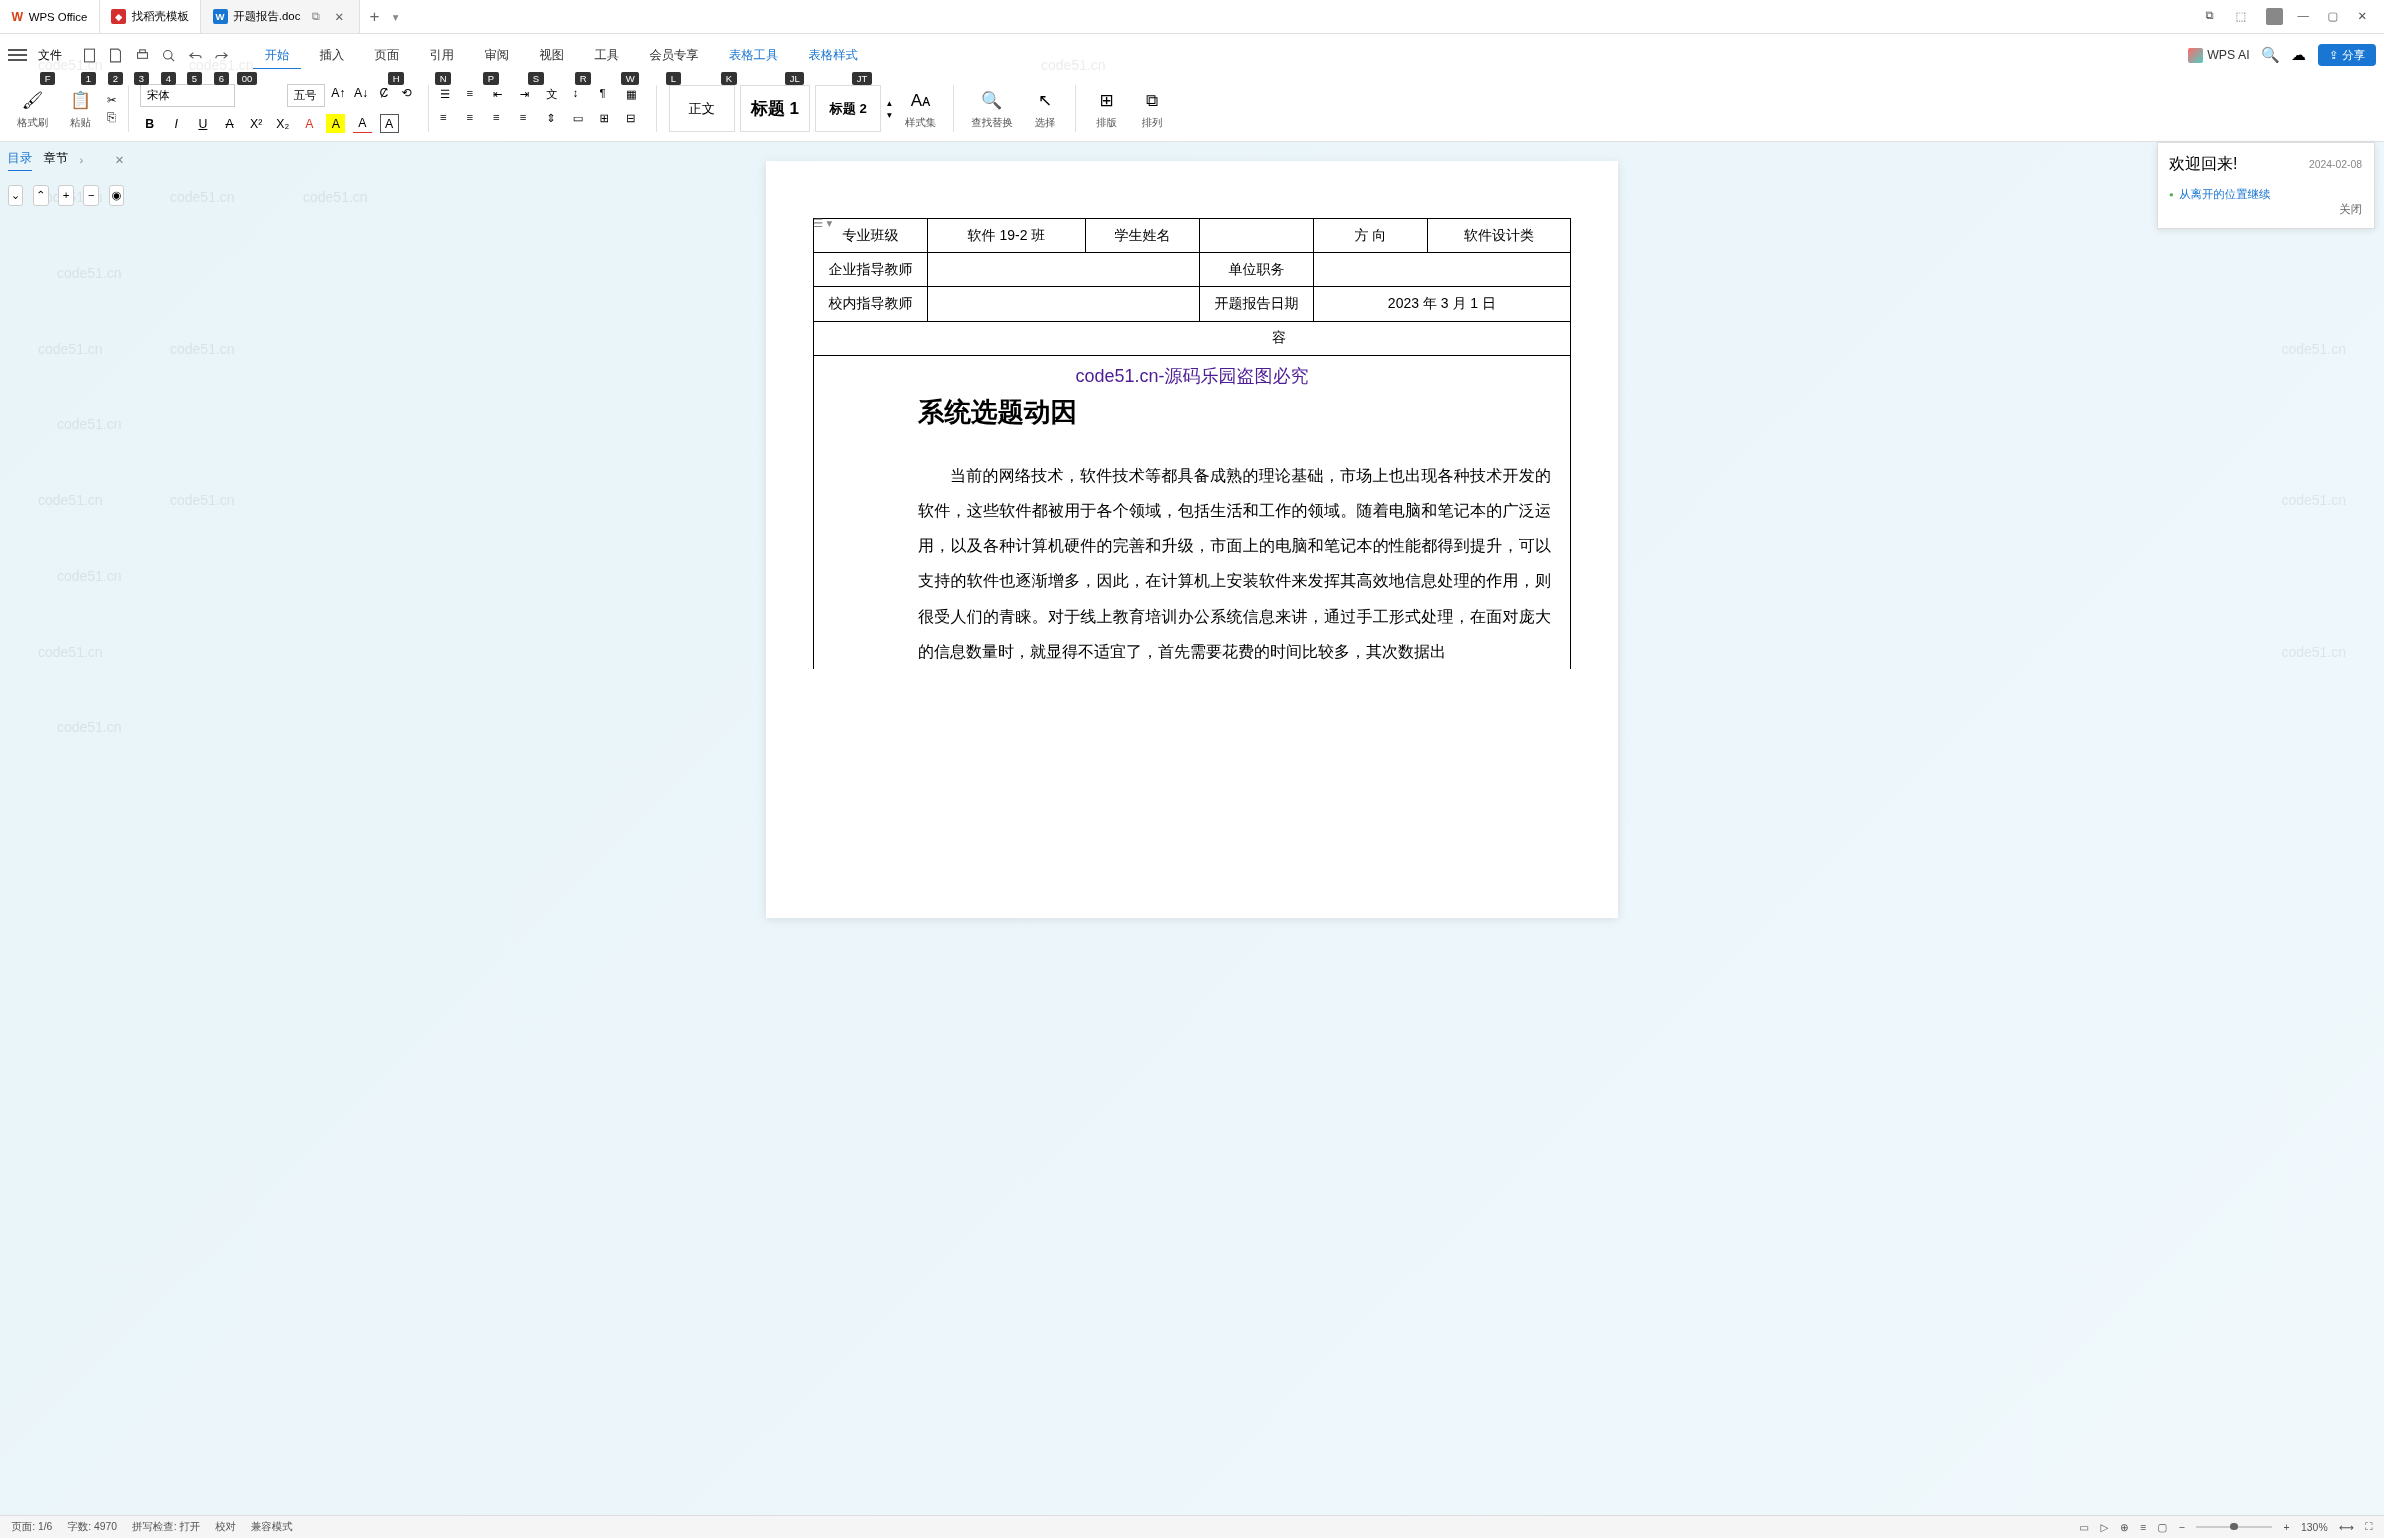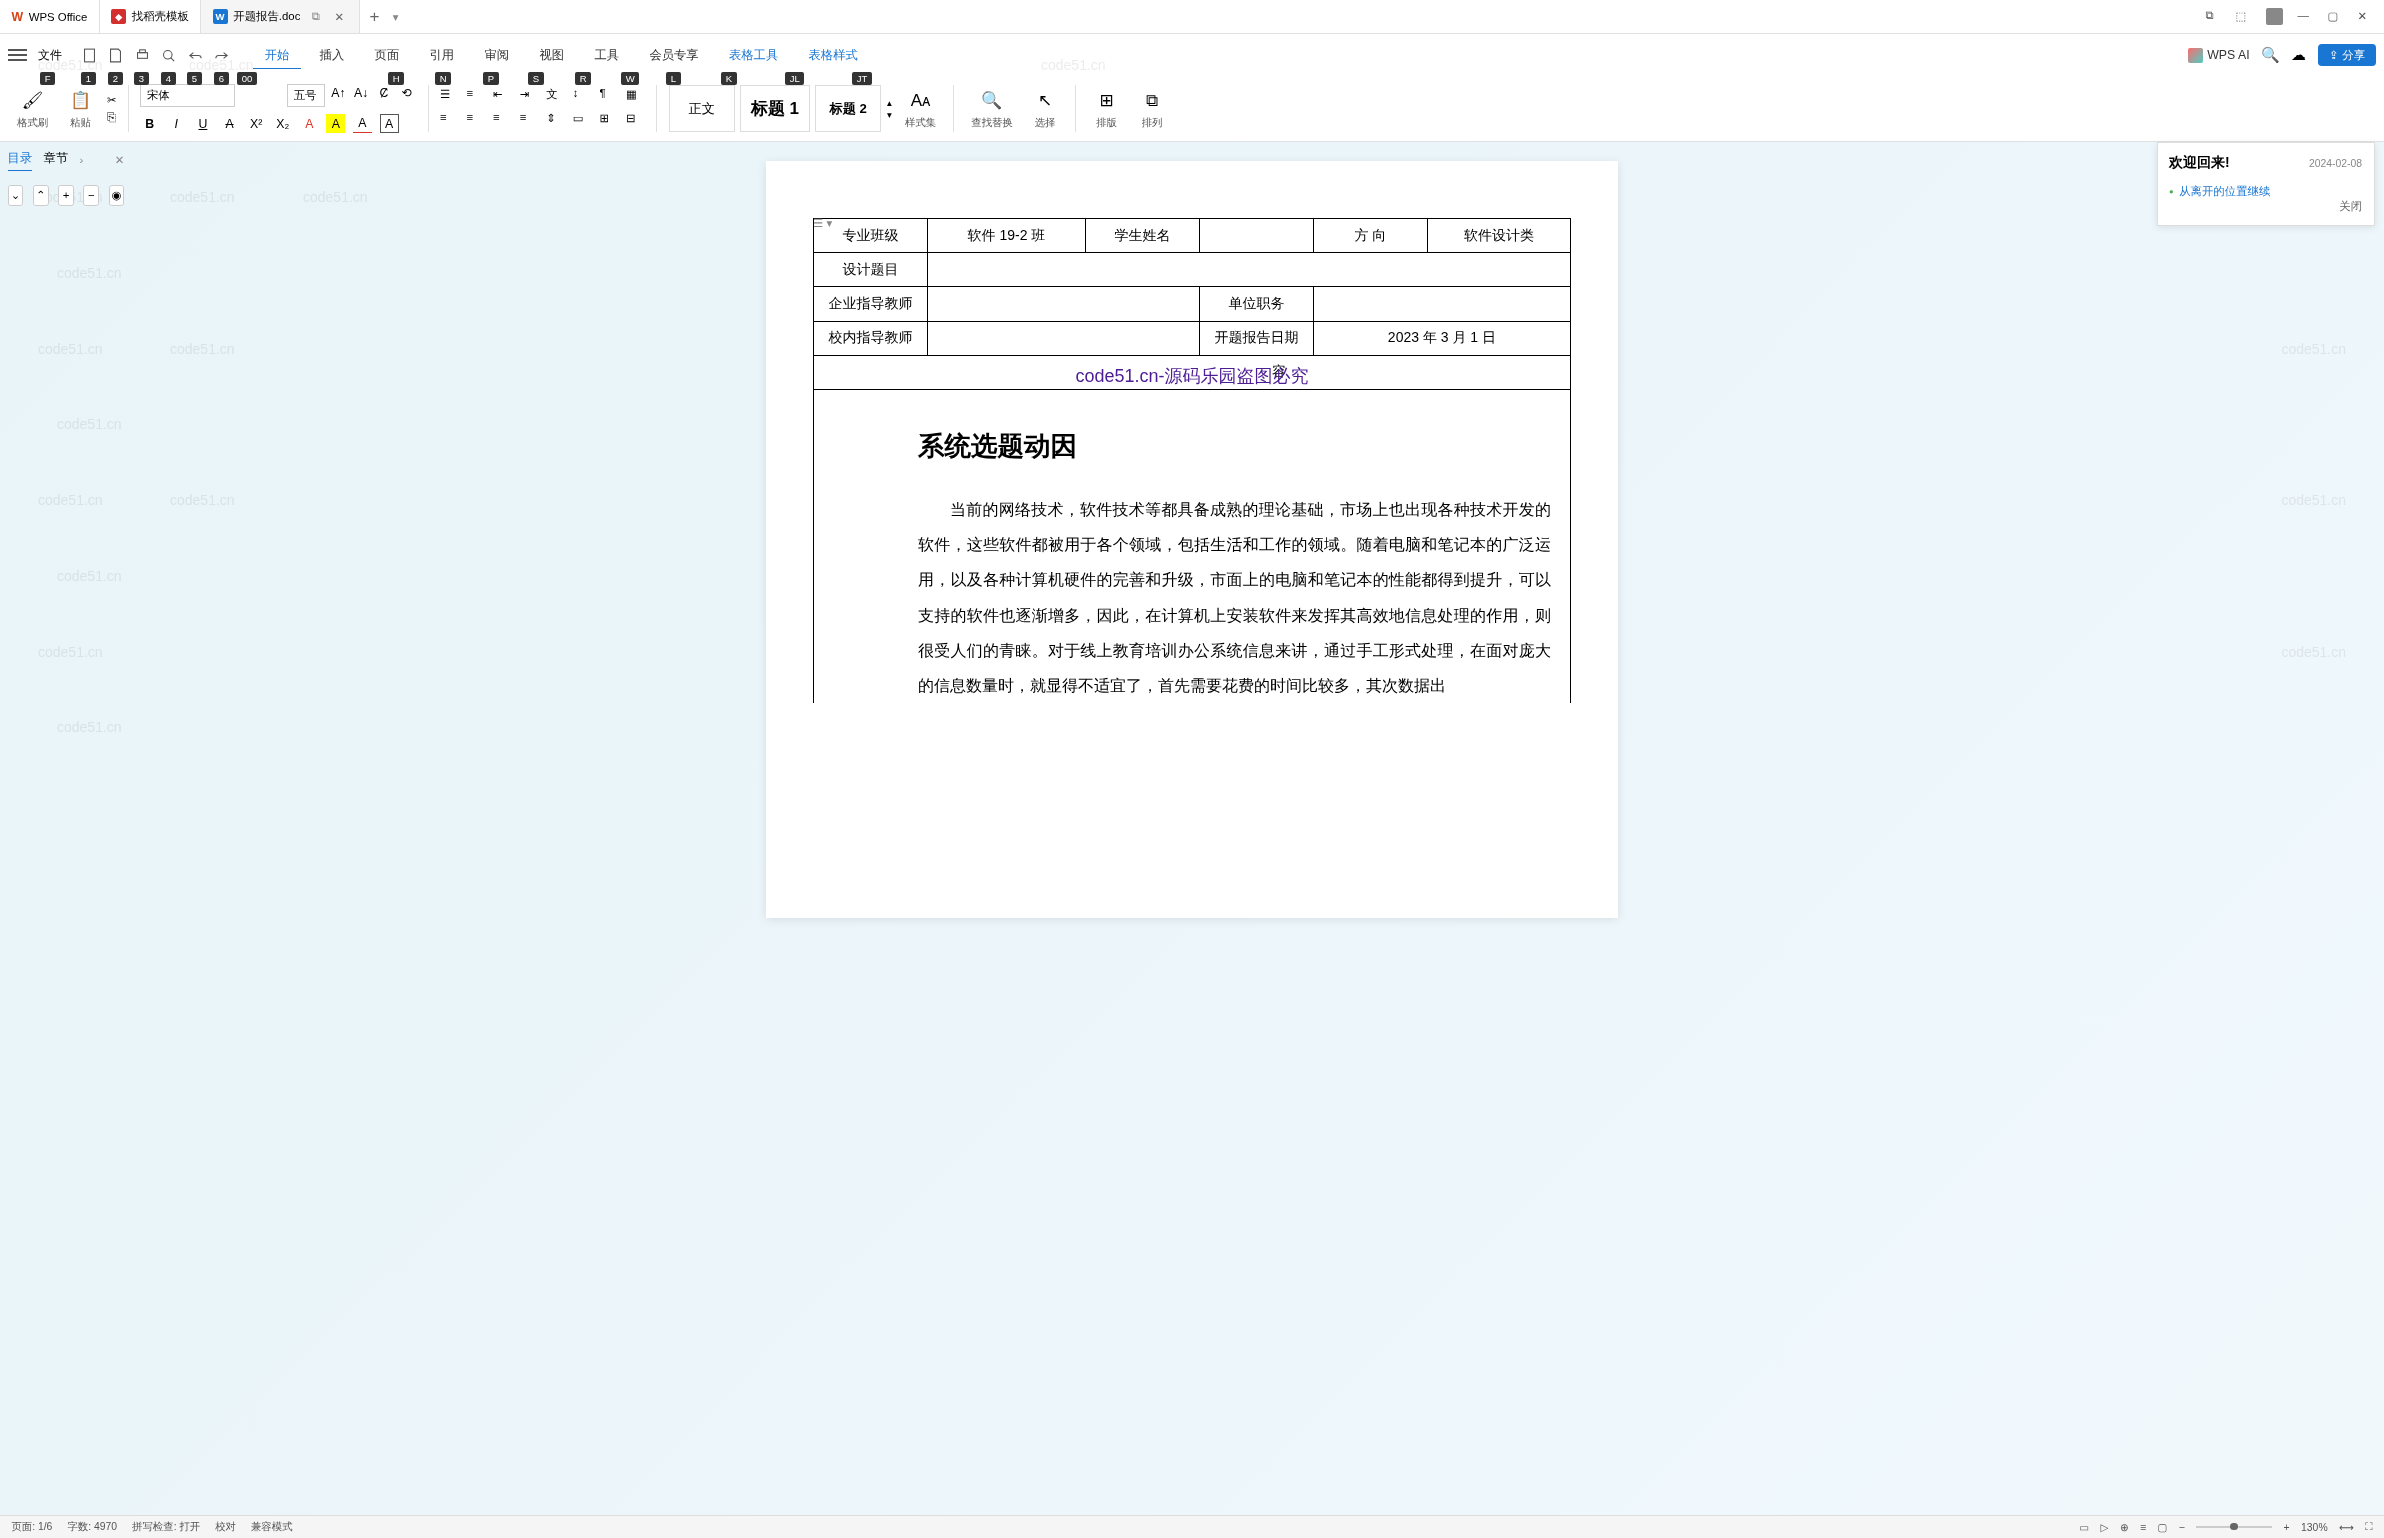--- a/index.html
+++ b/index.html
@@ -72,21 +72,21 @@
 .doc-table { width: 100%; border-collapse: collapse; margin-top: 19px; }
 .doc-table td { border: 0.9px solid #000; padding: 7.6px 11.4px; font-size: 14px; text-align: center; }
 .doc-table .label-cell { width: 114px; }
 .watermark-text { position: absolute; top: 203px; left: 50%; transform: translateX(-50%); color: #4c1d95; font-size: 18px; font-weight: 500; z-index: 5; white-space: nowrap; }
 .doc-heading { font-size: 26.5px; font-weight: bold; margin: 38px 0 28px 104px; }
 .doc-body { font-size: 16px; line-height: 2.2; text-align: justify; padding: 0 19px 0 104px; text-indent: 2em; }
 
 
 .welcome-popup { position: absolute; top: 142px; right: 9.5px; width: 218px; background: #fff; border: 0.9px solid #ddd; box-shadow: 0 1.9px 7.6px rgba(0,0,0,0.1); padding: 11.4px; z-index: 100; }
 .welcome-header { display: flex; justify-content: space-between; align-items: center; }
-.welcome-title { font-size: 14px; font-weight: 700; }
+.welcome-title { font-size: 16px; font-weight: 400; }
 .welcome-date { font-size: 10.4px; color: #888; }
 .welcome-link { color: #1976d2; font-size: 11.4px; margin-top: 11.4px; display: flex; align-items: center; gap: 5.7px; cursor: pointer; }
 .welcome-link::before { content: "●"; color: #4caf50; font-size: 7.6px; }
 .welcome-close { text-align: right; font-size: 11.4px; color: #666; cursor: pointer; }
 
 
 .status-bar { position: absolute; bottom: 0; left: 0; right: 0; height: 23px; background: #f5f5f5; border-top: 0.9px solid #ddd; display: flex; align-items: center; padding: 0 11.4px; font-size: 10.4px; color: #555; gap: 15px; }
 .status-right { margin-left: auto; display: flex; align-items: center; gap: 11.4px; }
 .zoom-control { display: flex; align-items: center; gap: 5.7px; }
 .zoom-slider { width: 76px; height: 2.8px; background: #ccc; position: relative; }
@@ -347,24 +347,20 @@
     <span style="position:absolute;left:47px;top:55px;color:#888;font-size:11.4px">☰ ▾</span>
     <table class="doc-table">
       <tbody>
           <tr>
         <td class="label-cell">专业班级</td>
         <td>软件 19-2 班</td>
         <td class="label-cell">学生姓名</td>
         <td></td>
         <td class="label-cell">方      向</td>
         <td>软件设计类</td>
-      </tr>
-      <tr>
-        <td class="label-cell">设计题目</td>
-        <td colspan="5"></td>
       </tr>
       <tr>
         <td class="label-cell">企业指导教师</td>
         <td colspan="2"></td>
         <td class="label-cell">单位职务</td>
         <td colspan="2"></td>
       </tr>
       <tr>
         <td class="label-cell">校内指导教师</td>
         <td colspan="2"></td>

